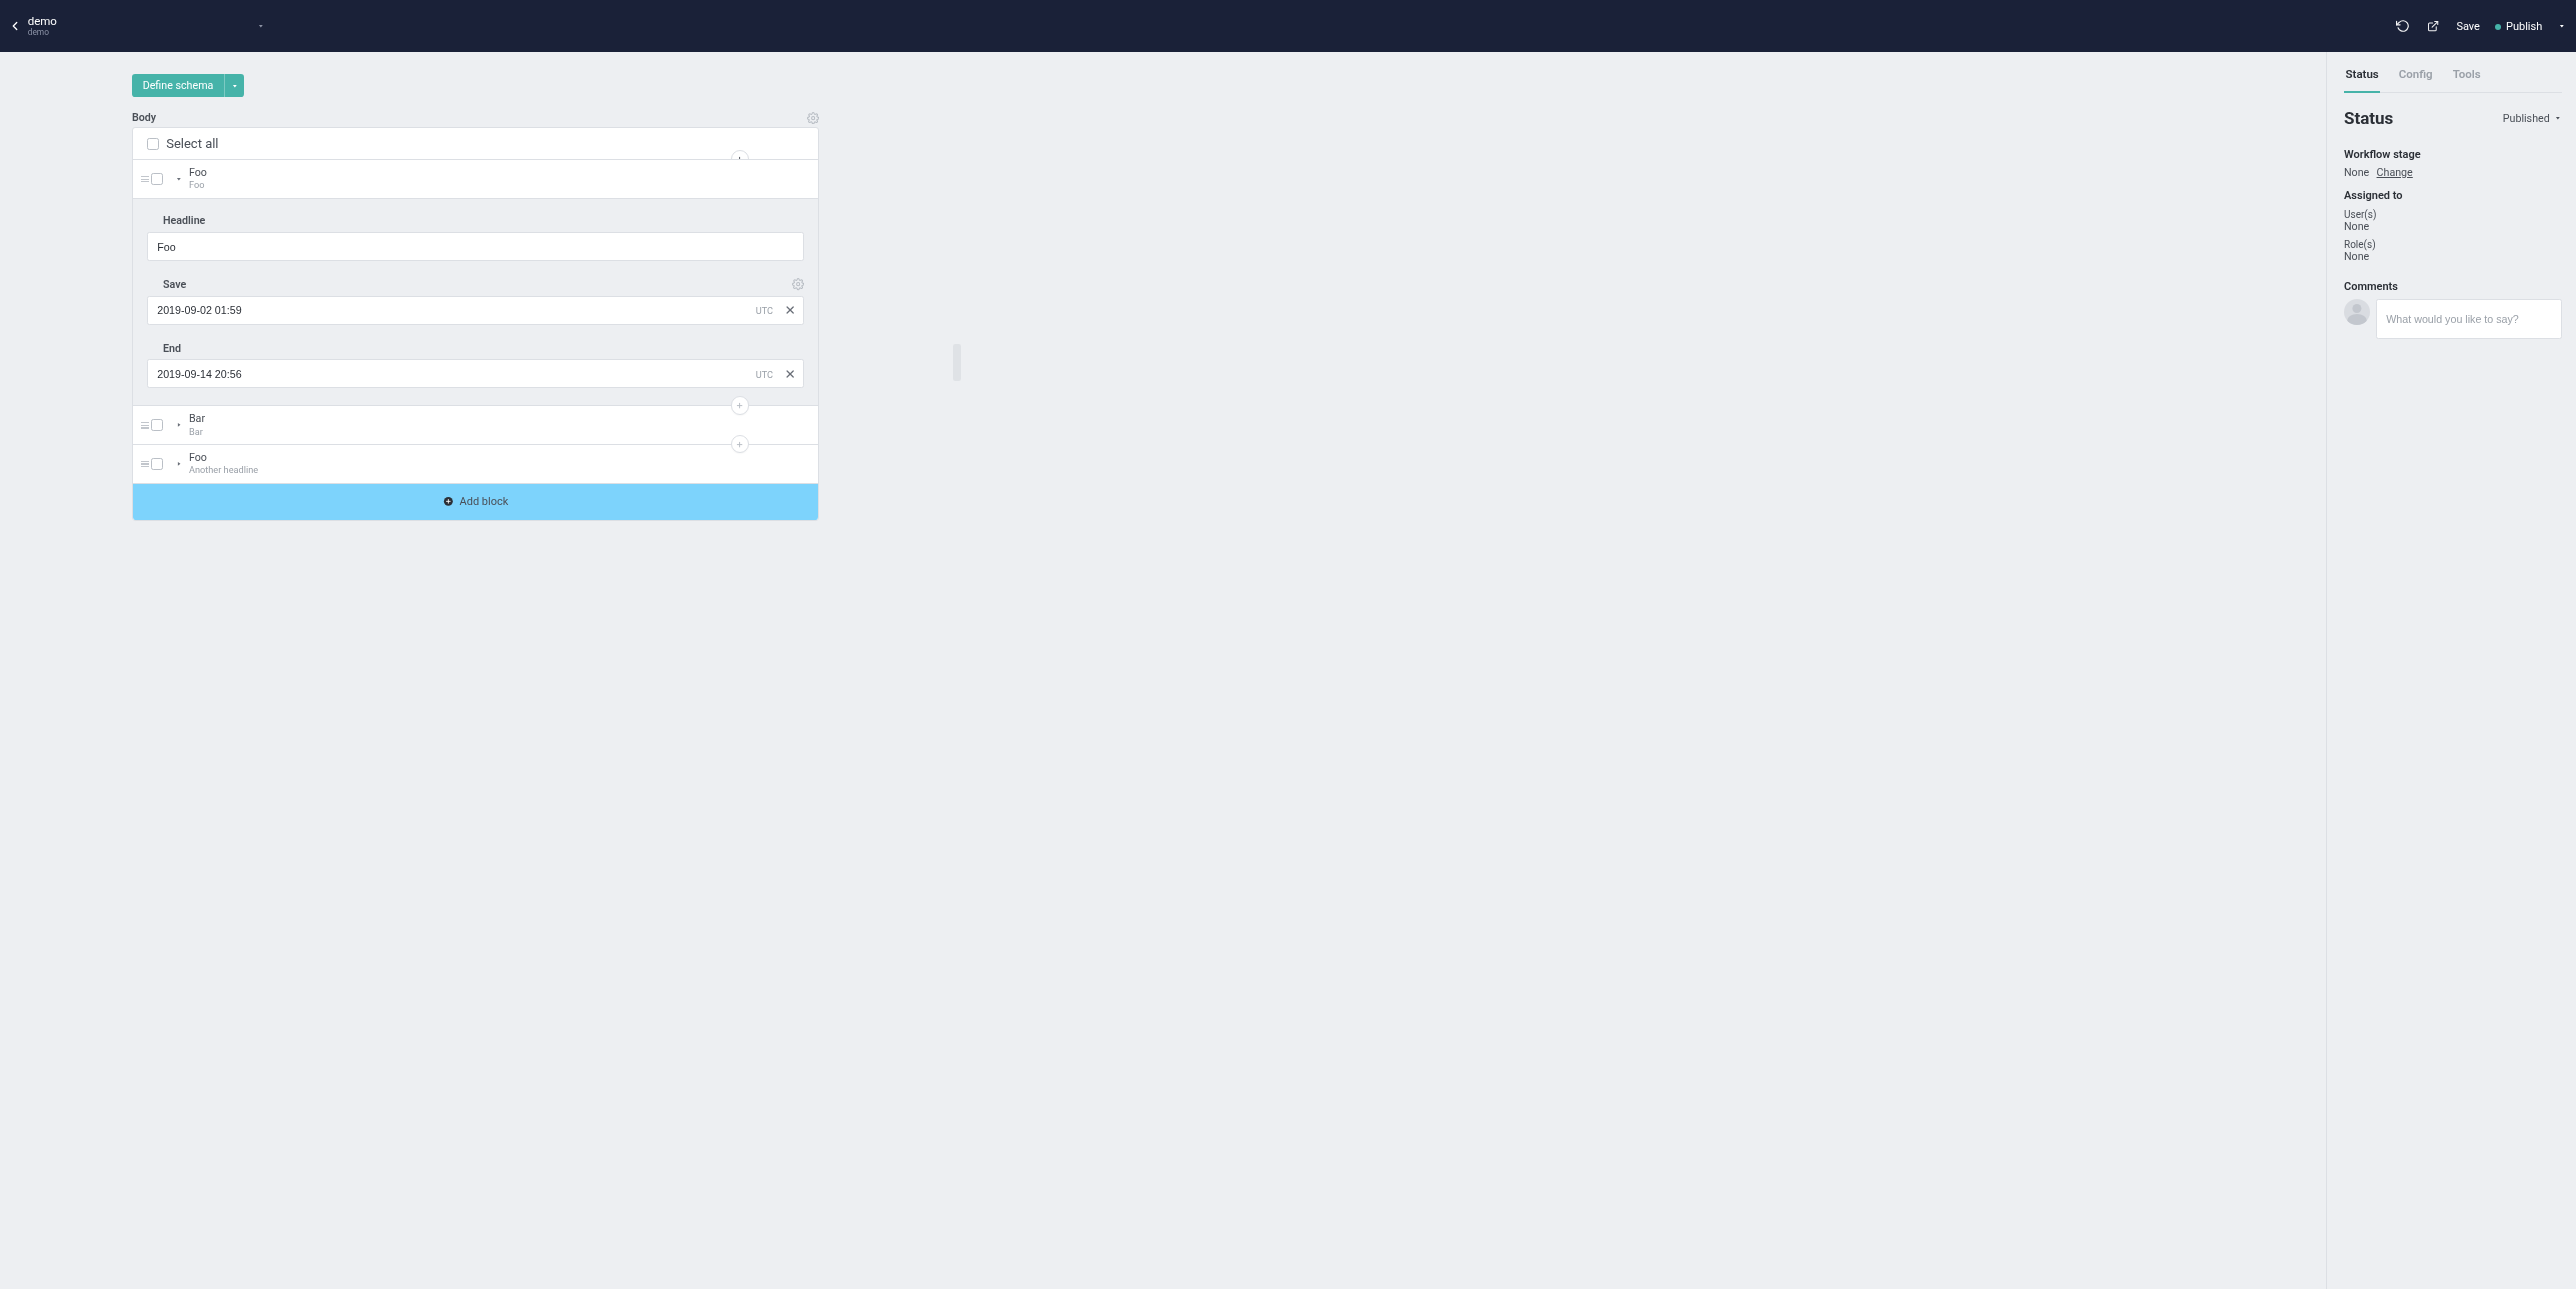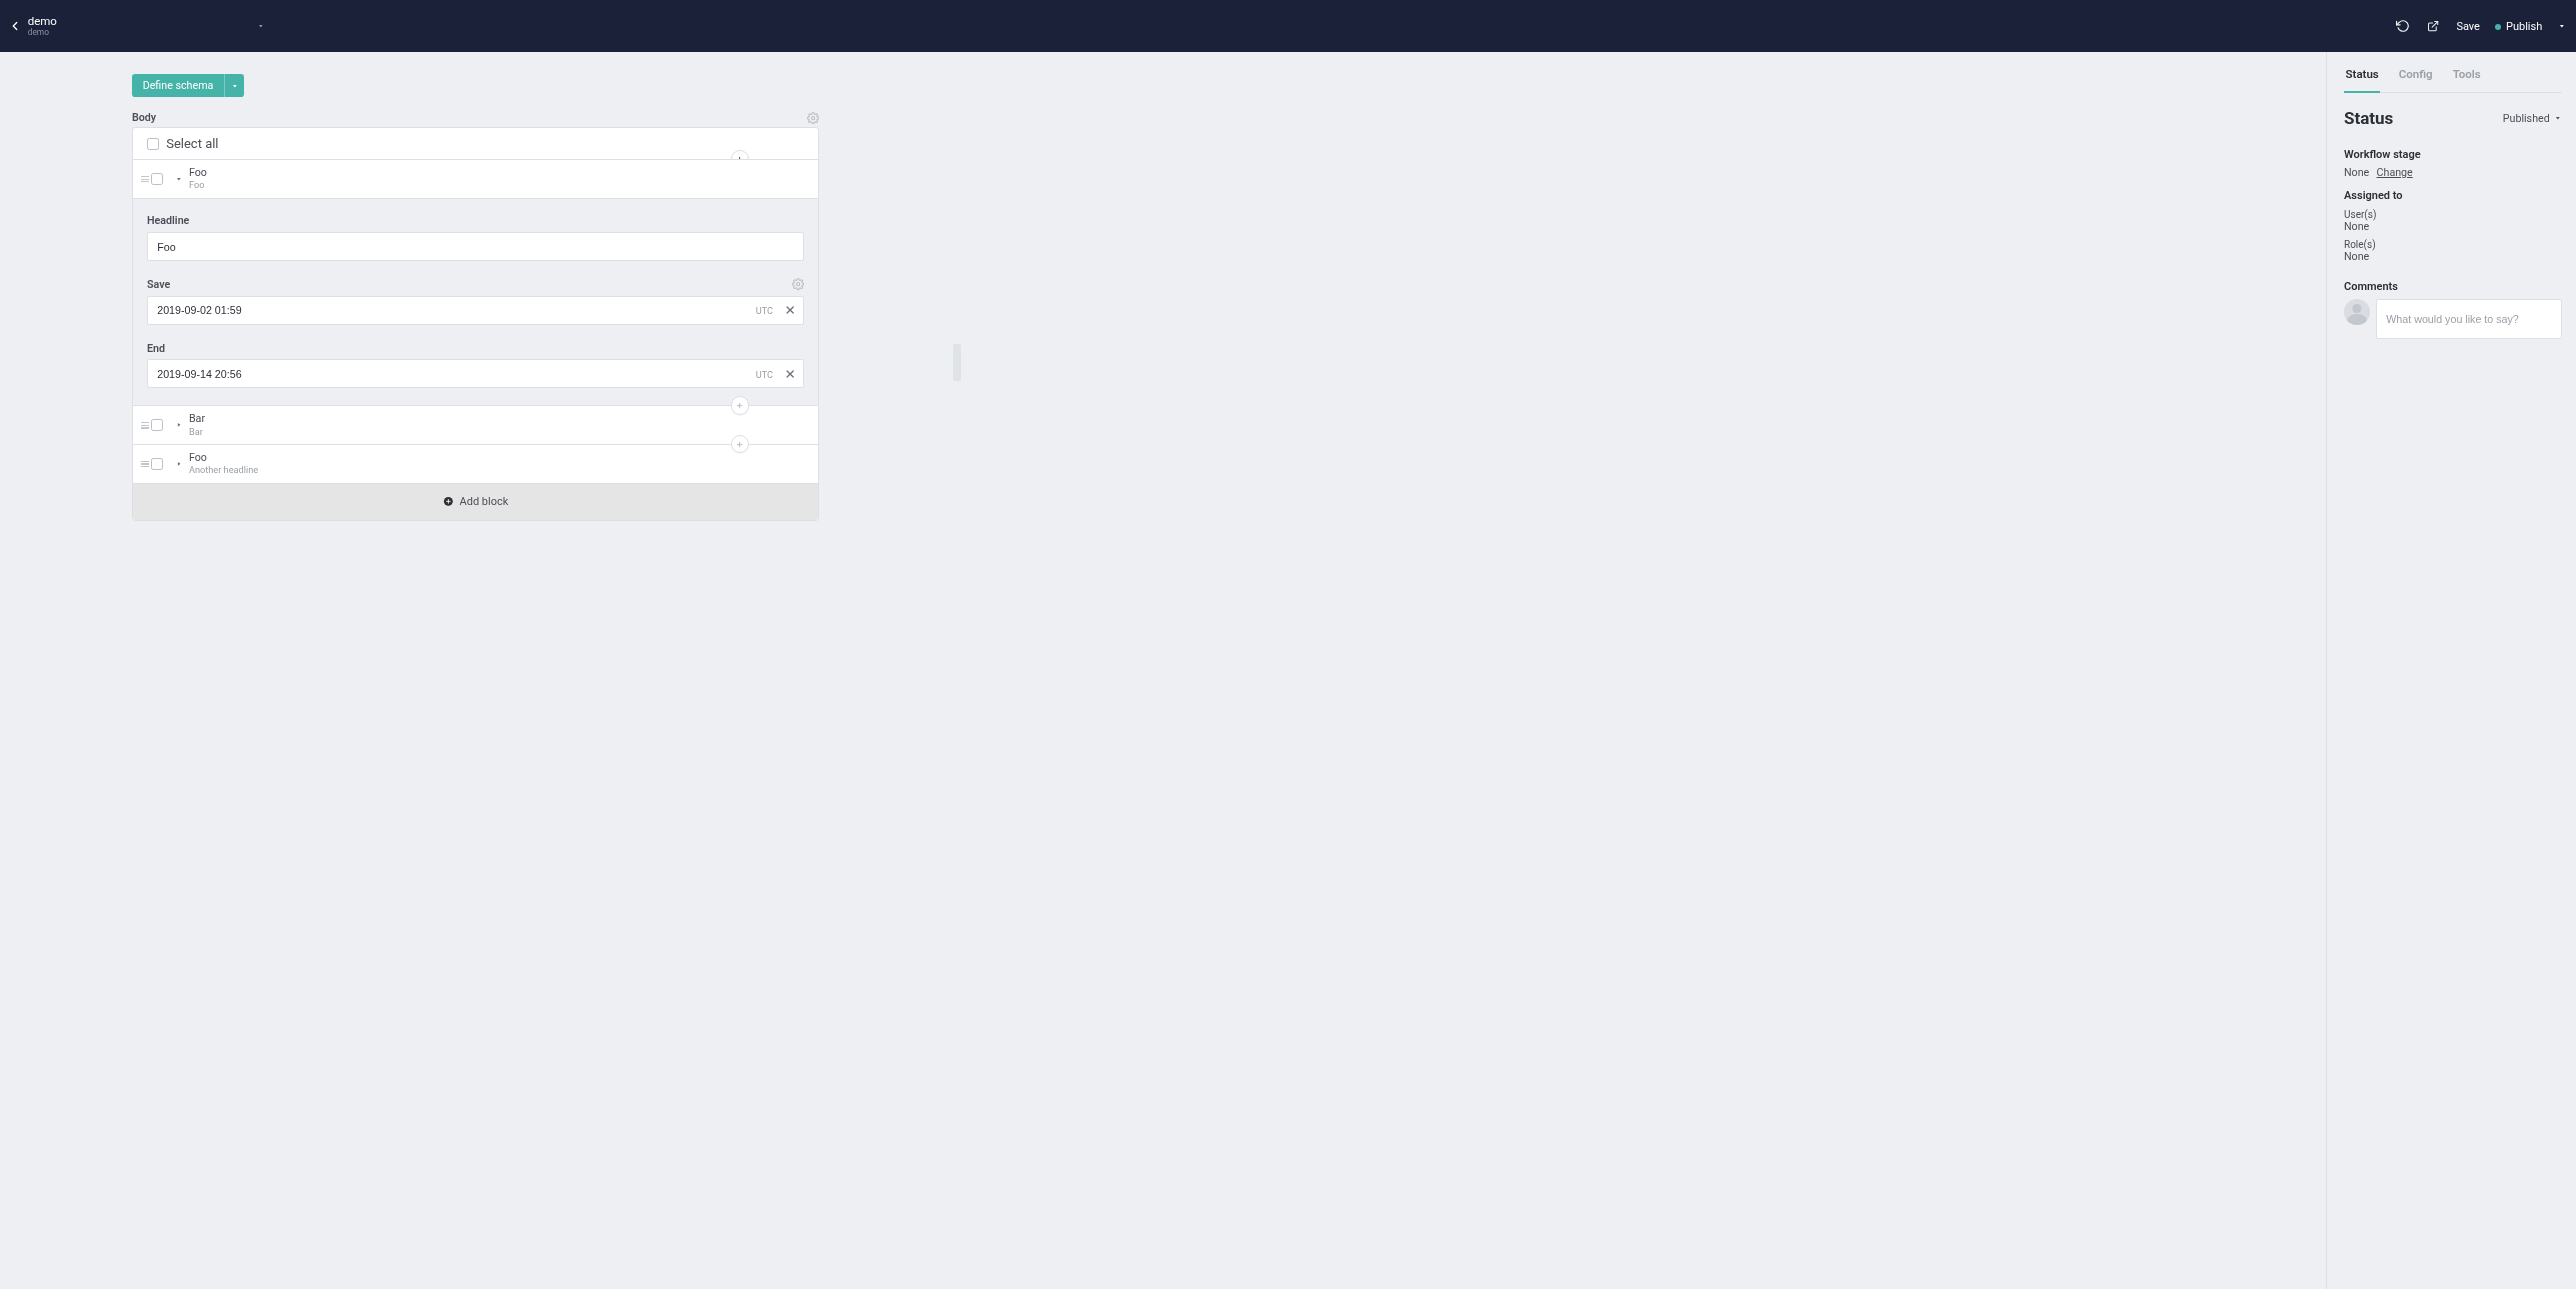--- a/index.html
+++ b/index.html
@@ -59,28 +59,28 @@
   .toggle-arrow { width:10.7px; display:flex; align-items:center; justify-content:center; margin:0 4.6px 0 3.1px; color:#6b7079; cursor:pointer; }
   .blk-titles { display:flex; flex-direction:column; line-height:1.15; }
   .blk-title { font-size:10.7px; font-weight:400; color:var(--text-mid); }
   .blk-sub { font-size:9.2px; color:var(--grey-text); margin-top:0.8px; }
 
   .add-bubble { position:absolute; right:69px; width:18.4px; height:18.4px; background:#fff; border:0.8px solid var(--grey-border); border-radius:50%; display:flex; align-items:center; justify-content:center; color:#b7bcc3; cursor:pointer; box-shadow:0 0.8px 1.5px rgba(0,0,0,.04); }
   .bub-top { top:-10px; }
 
   .block-body { border-top:0.8px solid var(--grey-border); background:var(--grey-bg); padding:12.3px 14px 17px 14px; }
   .field-lbl-row { display:flex; align-items:center; margin:3.1px 0 4.6px 0; }
-  .field-lbl { font-size:10.7px; font-weight:600; color:var(--text-mid); flex:1; }
+  .field-lbl { font-size:10.7px; font-weight:600; color:var(--text-mid); flex:1;margin-left:16px; }
   .textinput { width:100%; height:29px; border:0.8px solid var(--grey-border); border-radius:2.3px; background:#fff; padding:0 9.2px; font-size:10.7px; color:var(--text-dark); outline:none; }
   .date-wrap { position:relative; }
   .date-wrap .tz { position:absolute; right:31px; top:50%; transform:translateY(-50%); font-size:9.2px; color:var(--grey-text); pointer-events:none; }
   .date-wrap .clearx { position:absolute; right:7.7px; top:50%; transform:translateY(-50%); width:12.3px; height:12.3px; color:#6b7079; cursor:pointer; }
   .field-gap { height:14px; }
 
-  .add-block-row { border-top:0.8px solid var(--grey-border); height:37px; display:flex; align-items:center; justify-content:center; gap:6.1px; color:var(--text-mid); cursor:pointer; background:#e5e5e5; border-radius:0 0 3.1px 3.1px; font-size:11px; }
+  .add-block-row { border-top:0.8px solid var(--grey-border); height:37px; display:flex; align-items:center; justify-content:center; gap:6.1px; color:var(--text-mid); cursor:pointer; background:#7dd3fc; border-radius:0 0 3.1px 3.1px; font-size:11px; }
   .plus-circle { width:10.7px; height:10.7px; }
 
   
   .tabs { display:flex; gap:17px; border-bottom:0.8px solid var(--grey-border); margin-bottom:15.4px; }
   .tab { padding:0 1.5px 9.2px 1.5px; font-size:11.5px; font-weight:600; color:var(--grey-text); cursor:pointer; border-bottom:2.3px solid transparent; margin-bottom:-0.8px; }
   .tab.active { color:var(--text-dark); border-bottom-color:var(--teal); }
 
   .side-head-row { display:flex; align-items:center; margin-bottom:20px; }
   .side-head-row h2 { margin:0; font-size:17px; font-weight:700; flex:1; }
   .pub-state { font-size:10.7px; color:var(--text-mid); cursor:pointer; display:flex; align-items:center; gap:4.6px; }

